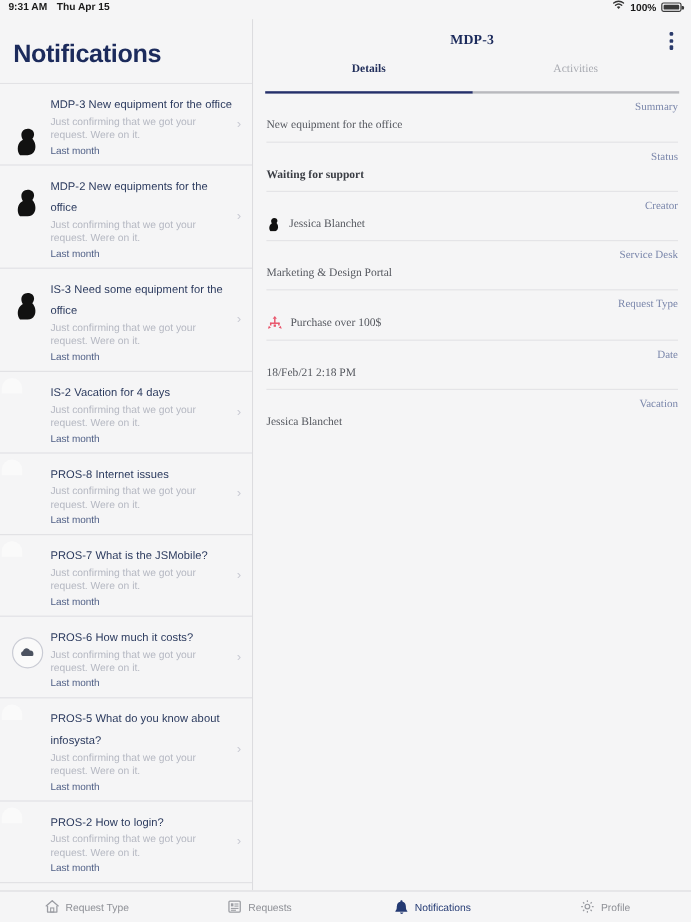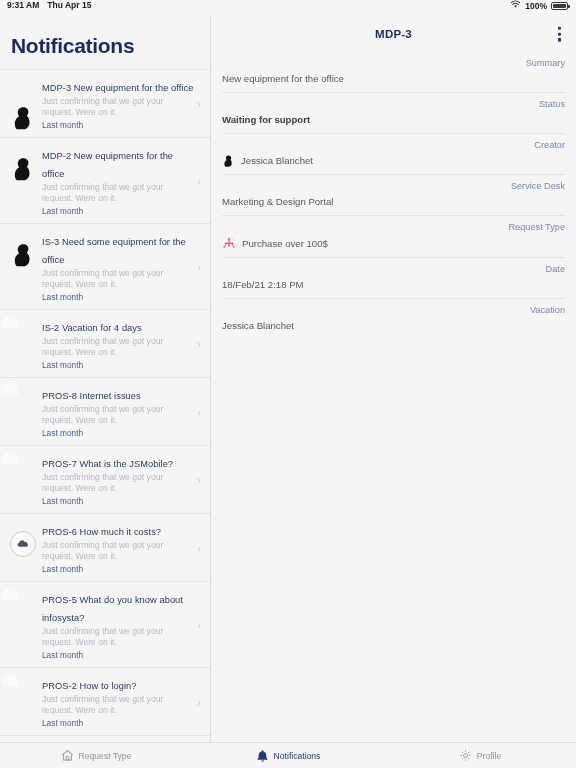--- a/index.html
+++ b/index.html
@@ -140,20 +140,21 @@
     display: flex; align-items: center; justify-content: center;
   }
   .av-cloud svg { width: 14px; height: 14px; display: block; }
 
   
   .right {
     flex: 1 1 auto;
     display: flex; flex-direction: column;
     background: #f5f5f6;
     min-width: 0;
+    font-family: Liberation Serif, serif;
   }
   .r-header {
     height: 36px;
     flex: 0 0 36px;
     display: flex;
     align-items: center;
     justify-content: center;
     position: relative;
   }
   .r-title {
@@ -325,20 +326,24 @@
     <div class="right">
       <div class="r-header">
         <span class="r-title">MDP-3</span>
         <div class="kebab">
             <i></i>
             <i></i>
             <i></i>
           </div>
       </div>
 
+      <div class="tabs" id="detail-tabs">
+          <div class="tab active">Details</div>
+          <div class="tab">Activities</div>
+        </div>
 
       <div class="detail" id="detail-fields">
           <div class="field">
             <div class="f-label">Summary</div>
             <div class="f-row">
               <span class="f-value">New equipment for the office</span>
             </div>
           </div>
           <div class="field">
             <div class="f-label">Status</div>
@@ -401,20 +406,33 @@
   <div class="tabbar" id="tabbar">
       <div class="tb-item">
         <span>
           <svg width="13" height="13" viewBox="0 0 16 16">
             <path d="M8 2 L14.2 7.3 M8 2 L1.8 7.3" stroke="#9b9da3" stroke-width="1.3" fill="none" stroke-linecap="round"></path>
             <path d="M3.2 7.2 V13.6 H12.8 V7.2" stroke="#9b9da3" stroke-width="1.3" fill="none" stroke-linejoin="round"></path>
             <rect x="6.4" y="9.4" width="3.2" height="4.2" stroke="#9b9da3" stroke-width="1.1" fill="none"></rect>
           </svg>
         </span>
         <span>Request Type</span>
+      </div>
+      <div class="tb-item">
+        <span>
+          <svg width="13" height="13" viewBox="0 0 16 16">
+            <rect x="2.2" y="2.4" width="11.6" height="11.2" rx="1" stroke="#9b9da3" stroke-width="1.3" fill="none"></rect>
+            <rect x="4.2" y="4.6" width="2.6" height="3.2" fill="#9b9da3"></rect>
+            <rect x="7.8" y="4.8" width="4.2" height="1.1" fill="#9b9da3"></rect>
+            <rect x="7.8" y="6.9" width="4.2" height="1.1" fill="#9b9da3"></rect>
+            <rect x="4.2" y="9.3" width="7.8" height="1.1" fill="#9b9da3"></rect>
+            <rect x="4.2" y="11.2" width="5.2" height="1.1" fill="#9b9da3"></rect>
+          </svg>
+        </span>
+        <span>Requests</span>
       </div>
       <div class="tb-item active">
         <span>
           <svg width="13" height="13" viewBox="0 0 16 16">
             <path fill="#243a73" d="M8.1 1.6c-.7 0-1.2.5-1.2 1.1v.4C4.7 3.6 3.3 5.4 3.3 7.8c0 2.8-.6 3.8-1.4 4.6-.3.3-.1.8.3.8h11.5c.4 0 .6-.5.3-.8-.8-.8-1.4-1.8-1.4-4.6 0-2.4-1.4-4.2-3.4-4.7v-.4c0-.6-.5-1.1-1.1-1.1z"></path>
             <path fill="#243a73" d="M6.5 14c.2.9 1 1.5 1.8 1.5s1.6-.6 1.8-1.5z"></path>
           </svg>
         </span>
         <span>Notifications</span>
       </div>

